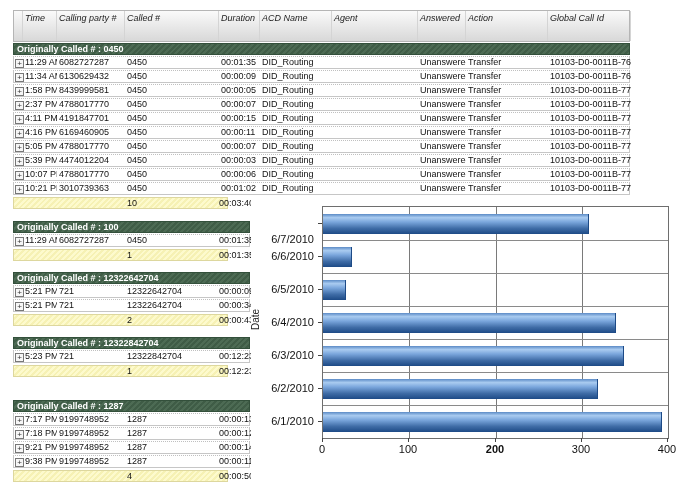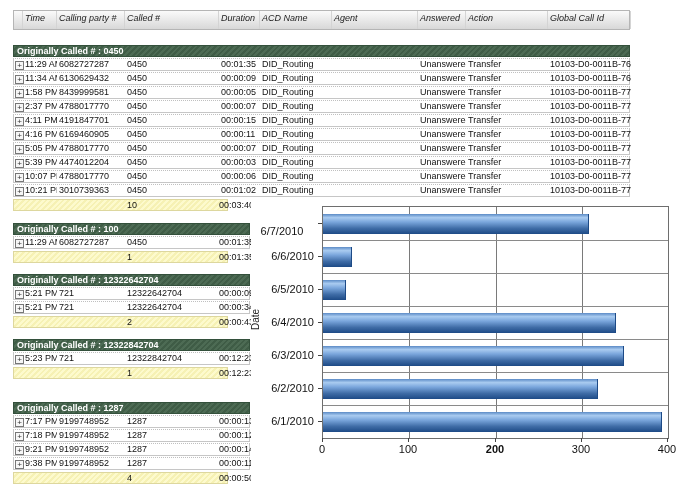--- a/index.html
+++ b/index.html
@@ -6,21 +6,21 @@
   body {
     width:676px; height:485px; position:relative; overflow:hidden;
     background:#ffffff; font-family:"Liberation Sans", sans-serif;
     -webkit-font-smoothing:antialiased;
   }
   #report { position:absolute; left:13px; top:10px; }
 
   
   .thead {
     display:grid; grid-template-columns:9px 34px 68px 94px 41px 72px 86px 48px 82px 83px;
-    width:617px; height:20px; box-sizing:border-box; margin-bottom:15px;
+    width:617px; height:32px; box-sizing:border-box; margin-bottom:1px;
     background:linear-gradient(#fafafa,#d8d8d8);
     border:1px solid #b5b5b5; font-size:9px; font-style:italic; color:#222;
   }
   .thead .hcell { line-height:14px; padding-left:2px; white-space:nowrap; overflow:hidden; border-right:1px solid #d4d4d4; }
 
   
   .grp {
     height:12px; box-sizing:border-box; margin-bottom:1px;
     border:1px solid #33503b;
     background:repeating-linear-gradient(135deg,#4d6b54 0 2px,#3f5c46 2px 4px);
@@ -351,21 +351,21 @@
           <div class="cell">4</div>
           <div class="cell r">00:00:50</div>
         </div>
       </div>
     </div>
 </div>
 
 <div id="chart">
   <div class="axis-title-y">Date</div>
   <div id="ylabels">
-      <div class="ylab" style="top: 24px; text-align: center;">6/7/2010</div>
+      <div class="ylab" style="top: 32px;">6/7/2010</div>
       <div class="ytick" style="top: 23px;"></div>
       <div class="ylab" style="top: 49px;">6/6/2010</div>
       <div class="ytick" style="top: 56px;"></div>
       <div class="ylab" style="top: 82px;">6/5/2010</div>
       <div class="ytick" style="top: 89px;"></div>
       <div class="ylab" style="top: 115px;">6/4/2010</div>
       <div class="ytick" style="top: 122px;"></div>
       <div class="ylab" style="top: 148px;">6/3/2010</div>
       <div class="ytick" style="top: 155px;"></div>
       <div class="ylab" style="top: 181px;">6/2/2010</div>

